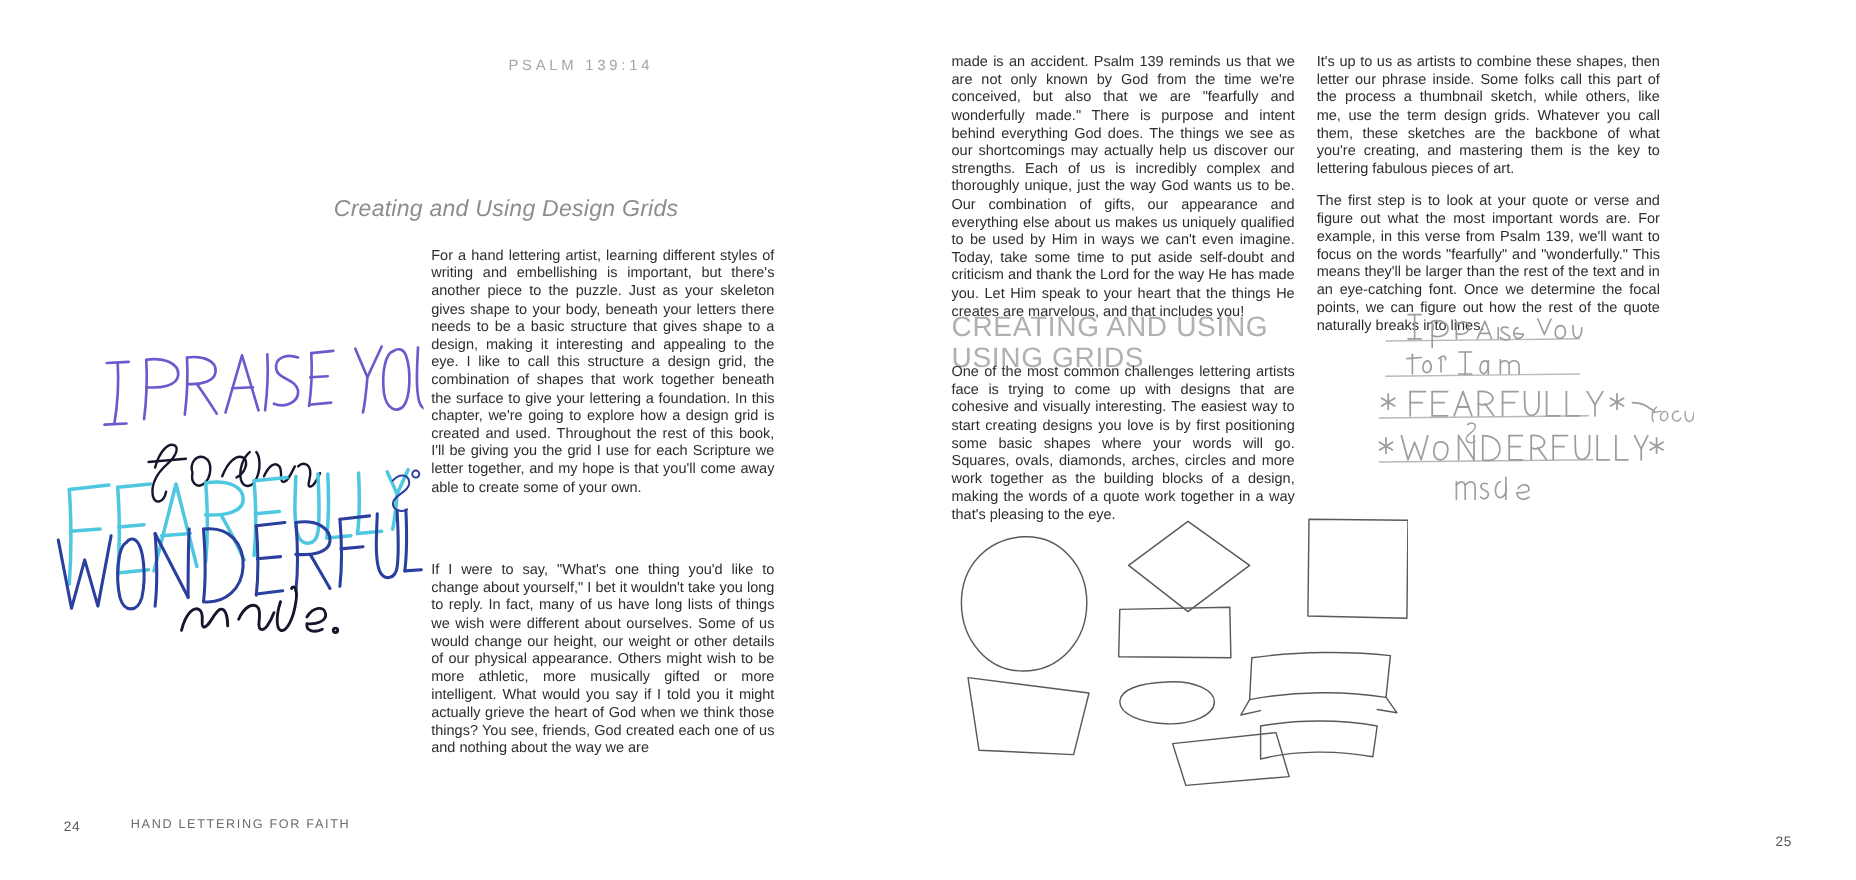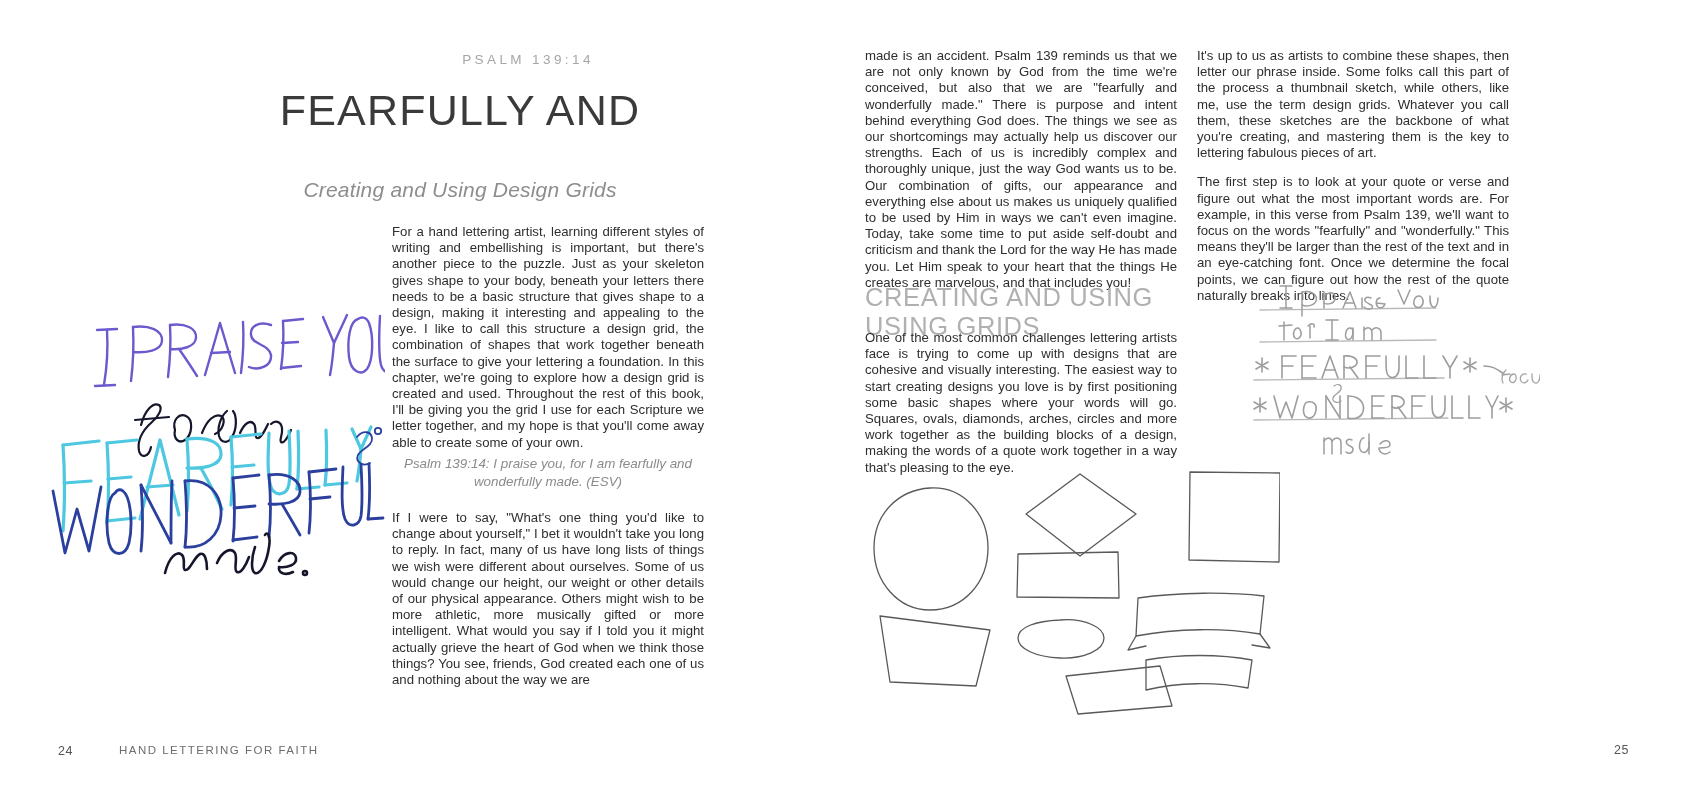--- a/index.html
+++ b/index.html
@@ -166,35 +166,34 @@
     color: #555;
     letter-spacing: 0.5px;
   }
   .running-head {
     font-size: 11.5px;
     letter-spacing: 1.5px;
     color: #6d6d6d;
   }
   .footer-right {
     position: absolute;
-    right: 58px; bottom: 42px;
+    right: 58px; bottom: 26px;
   }
   .footer-right .folio { color: #555; }
 </style>
 </head>
 <body>
 
 <div class="spread">
 
   <div class="page-left">
 
     <div class="eyebrow">PSALM 139:14</div>
 
     <div class="chapter-title">
-      <span>FEARFULLY AND</span>
     </div>
 
     <div class="chapter-sub">Creating and Using Design Grids</div>
 
     <div class="art-lettering">
       <svg viewBox="0 0 340 300" xmlns="http://www.w3.org/2000/svg">
         <g fill="none" stroke="#6a5acd" stroke-width="2.4" stroke-linecap="round" stroke-linejoin="round">
 
           <path d="M52 45 L72 44"></path>
           <path d="M62 45 C63 62, 62 82, 59 100"></path>
@@ -315,21 +314,20 @@
           <path d="M234 276 C240 266, 250 266, 251 273 C252 280, 242 283, 234 282 C233 288, 240 291, 248 287"></path>
           <circle cx="260" cy="288" r="2"></circle>
         </g>
       </svg>
     </div>
 
     <div class="col col-left-body">
       <p>For a hand lettering artist, learning different styles of writing and embellishing is important, but there's another piece to the puzzle. Just as your skeleton gives shape to your body, beneath your letters there needs to be a basic structure that gives shape to a design, making it interesting and appealing to the eye. I like to call this structure a design grid, the combination of shapes that work together beneath the surface to give your lettering a foundation. In this chapter, we're going to explore how a design grid is created and used. Throughout the rest of this book, I'll be giving you the grid I use for each Scripture we letter together, and my hope is that you'll come away able to create some of your own.</p>
     </div>
 
-    <div class="verse-quote">Psalm 139:14: I praise you, for I am fearfully and wonderfully made. (ESV)</div>
 
     <div class="col col-left-body2">
       <p>If I were to say, "What's one thing you'd like to change about yourself," I bet it wouldn't take you long to reply. In fact, many of us have long lists of things we wish were different about ourselves. Some of us would change our height, our weight or other details of our physical appearance. Others might wish to be more athletic, more musically gifted or more intelligent. What would you say if I told you it might actually grieve the heart of God when we think those things? You see, friends, God created each one of us and nothing about the way we are</p>
     </div>
 
     <div class="footer-left">
       <span class="folio">24</span>
       <span class="running-head">HAND LETTERING FOR FAITH</span>
     </div>
   </div>

